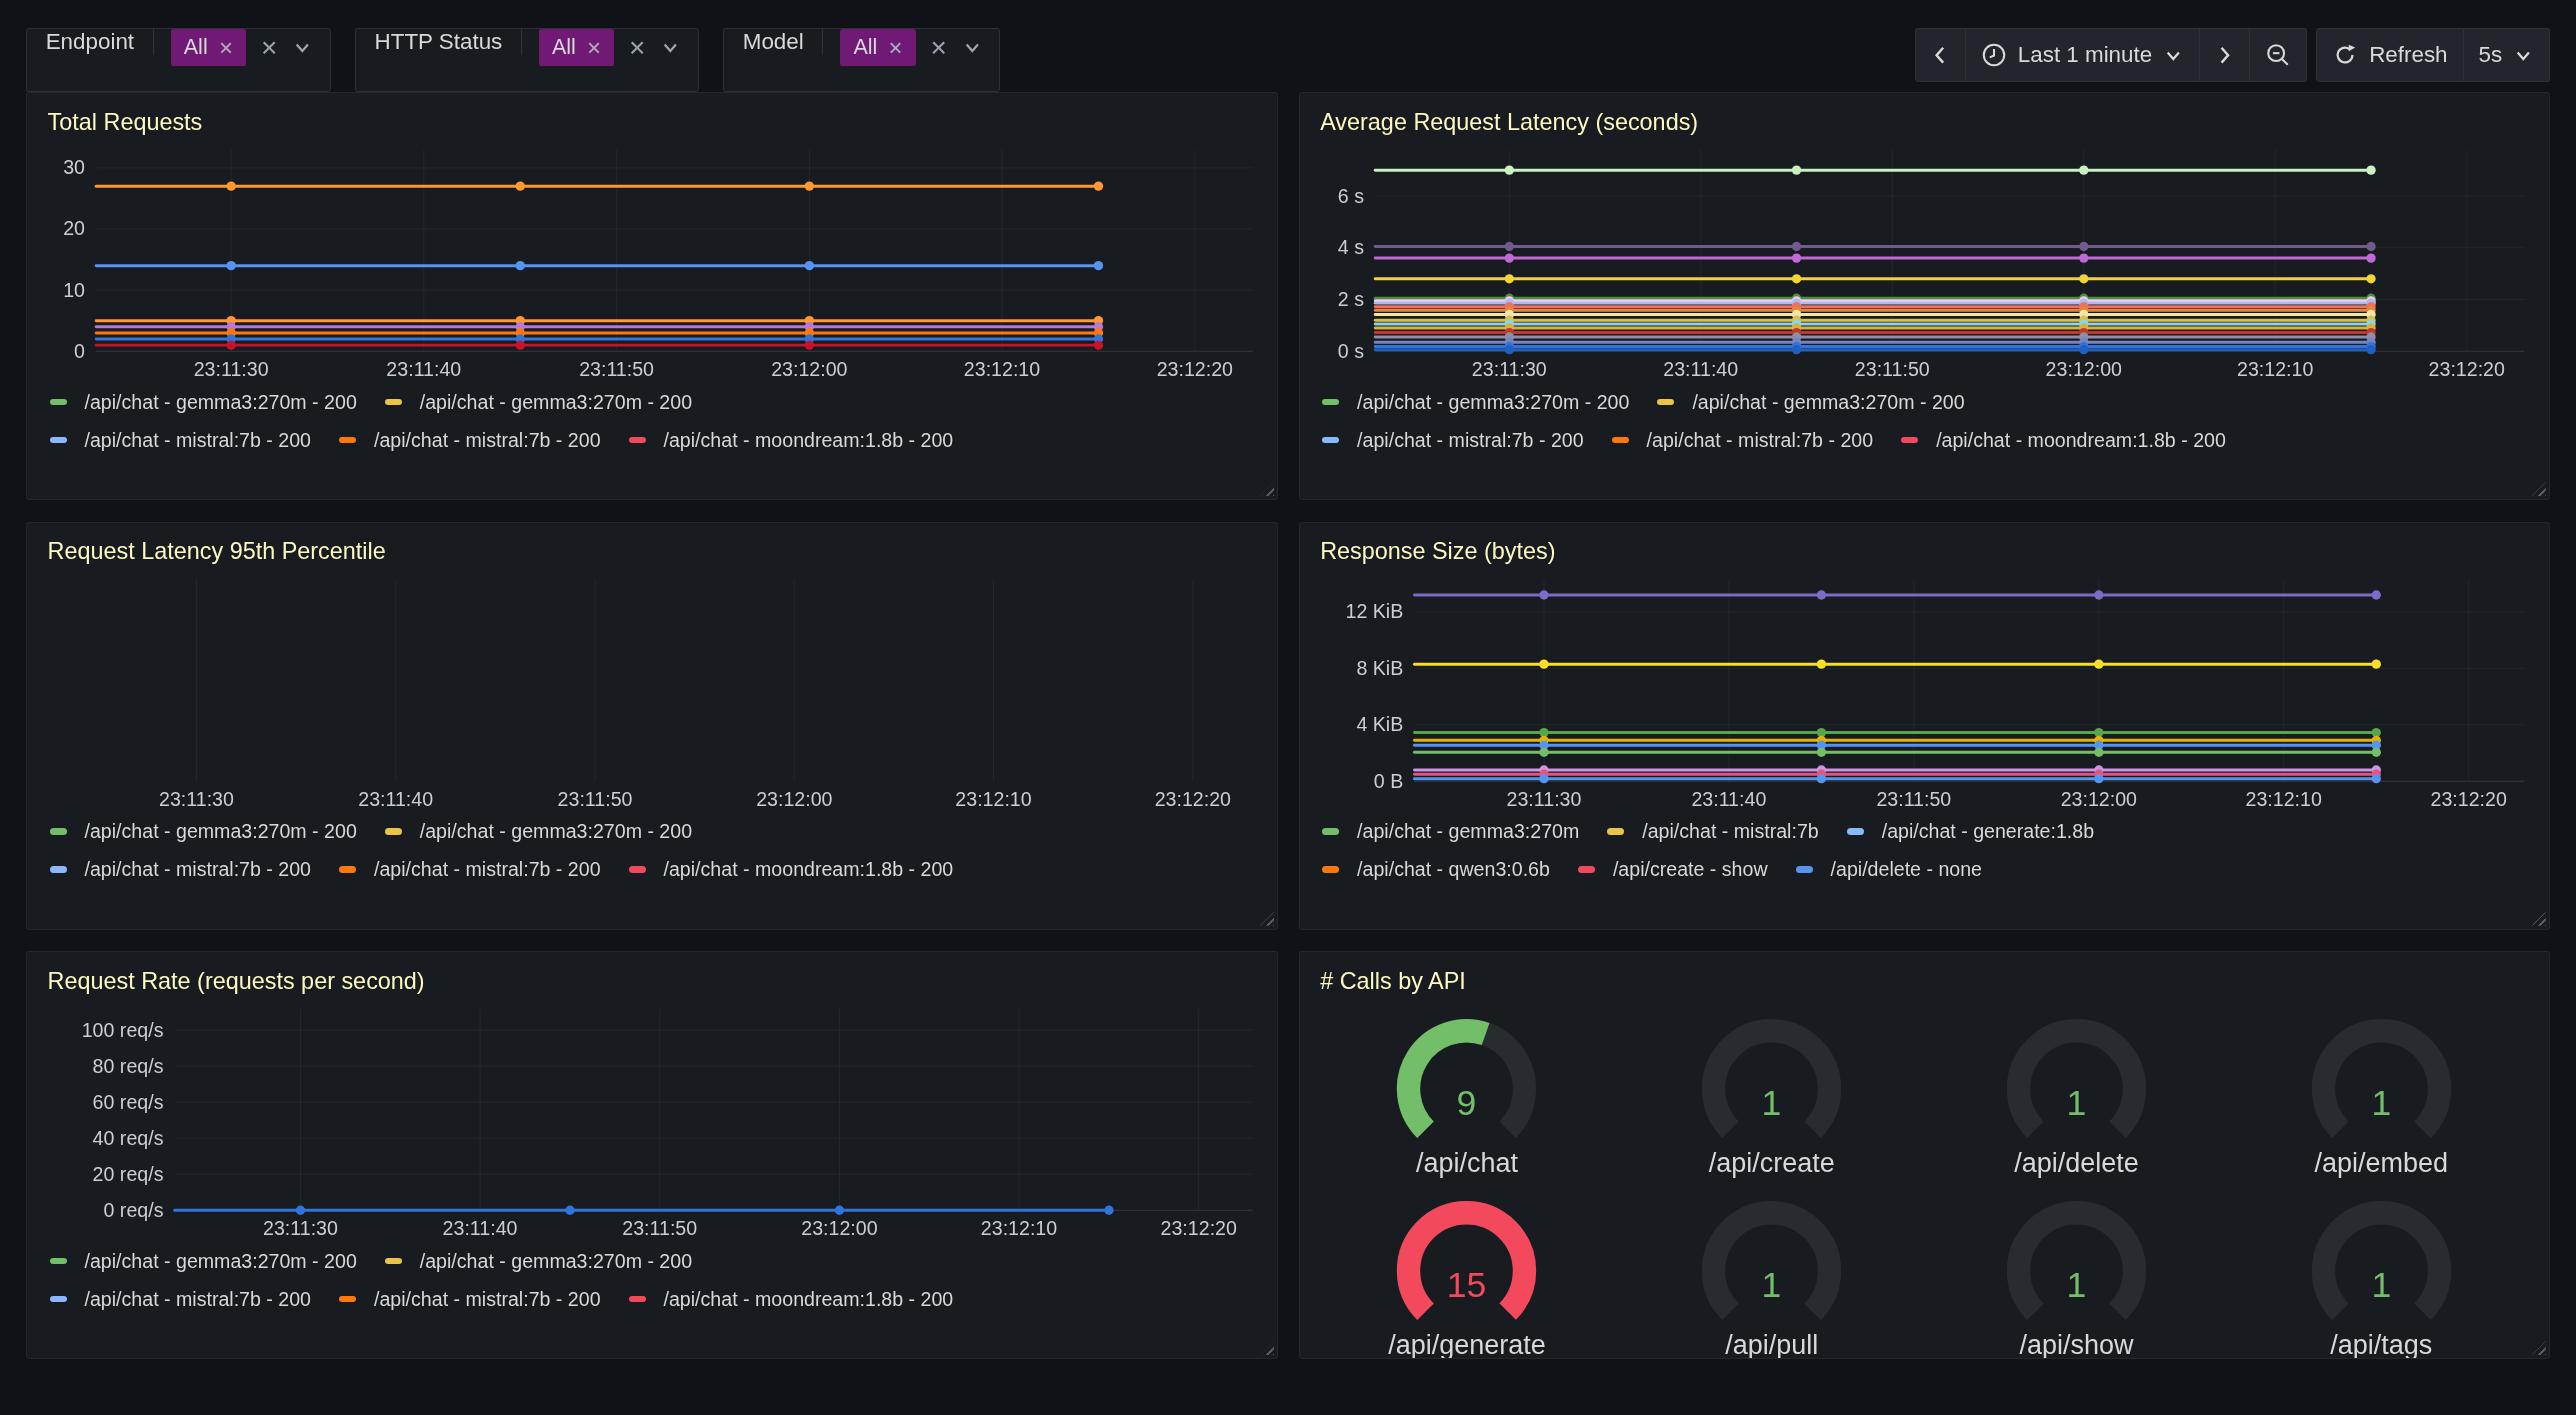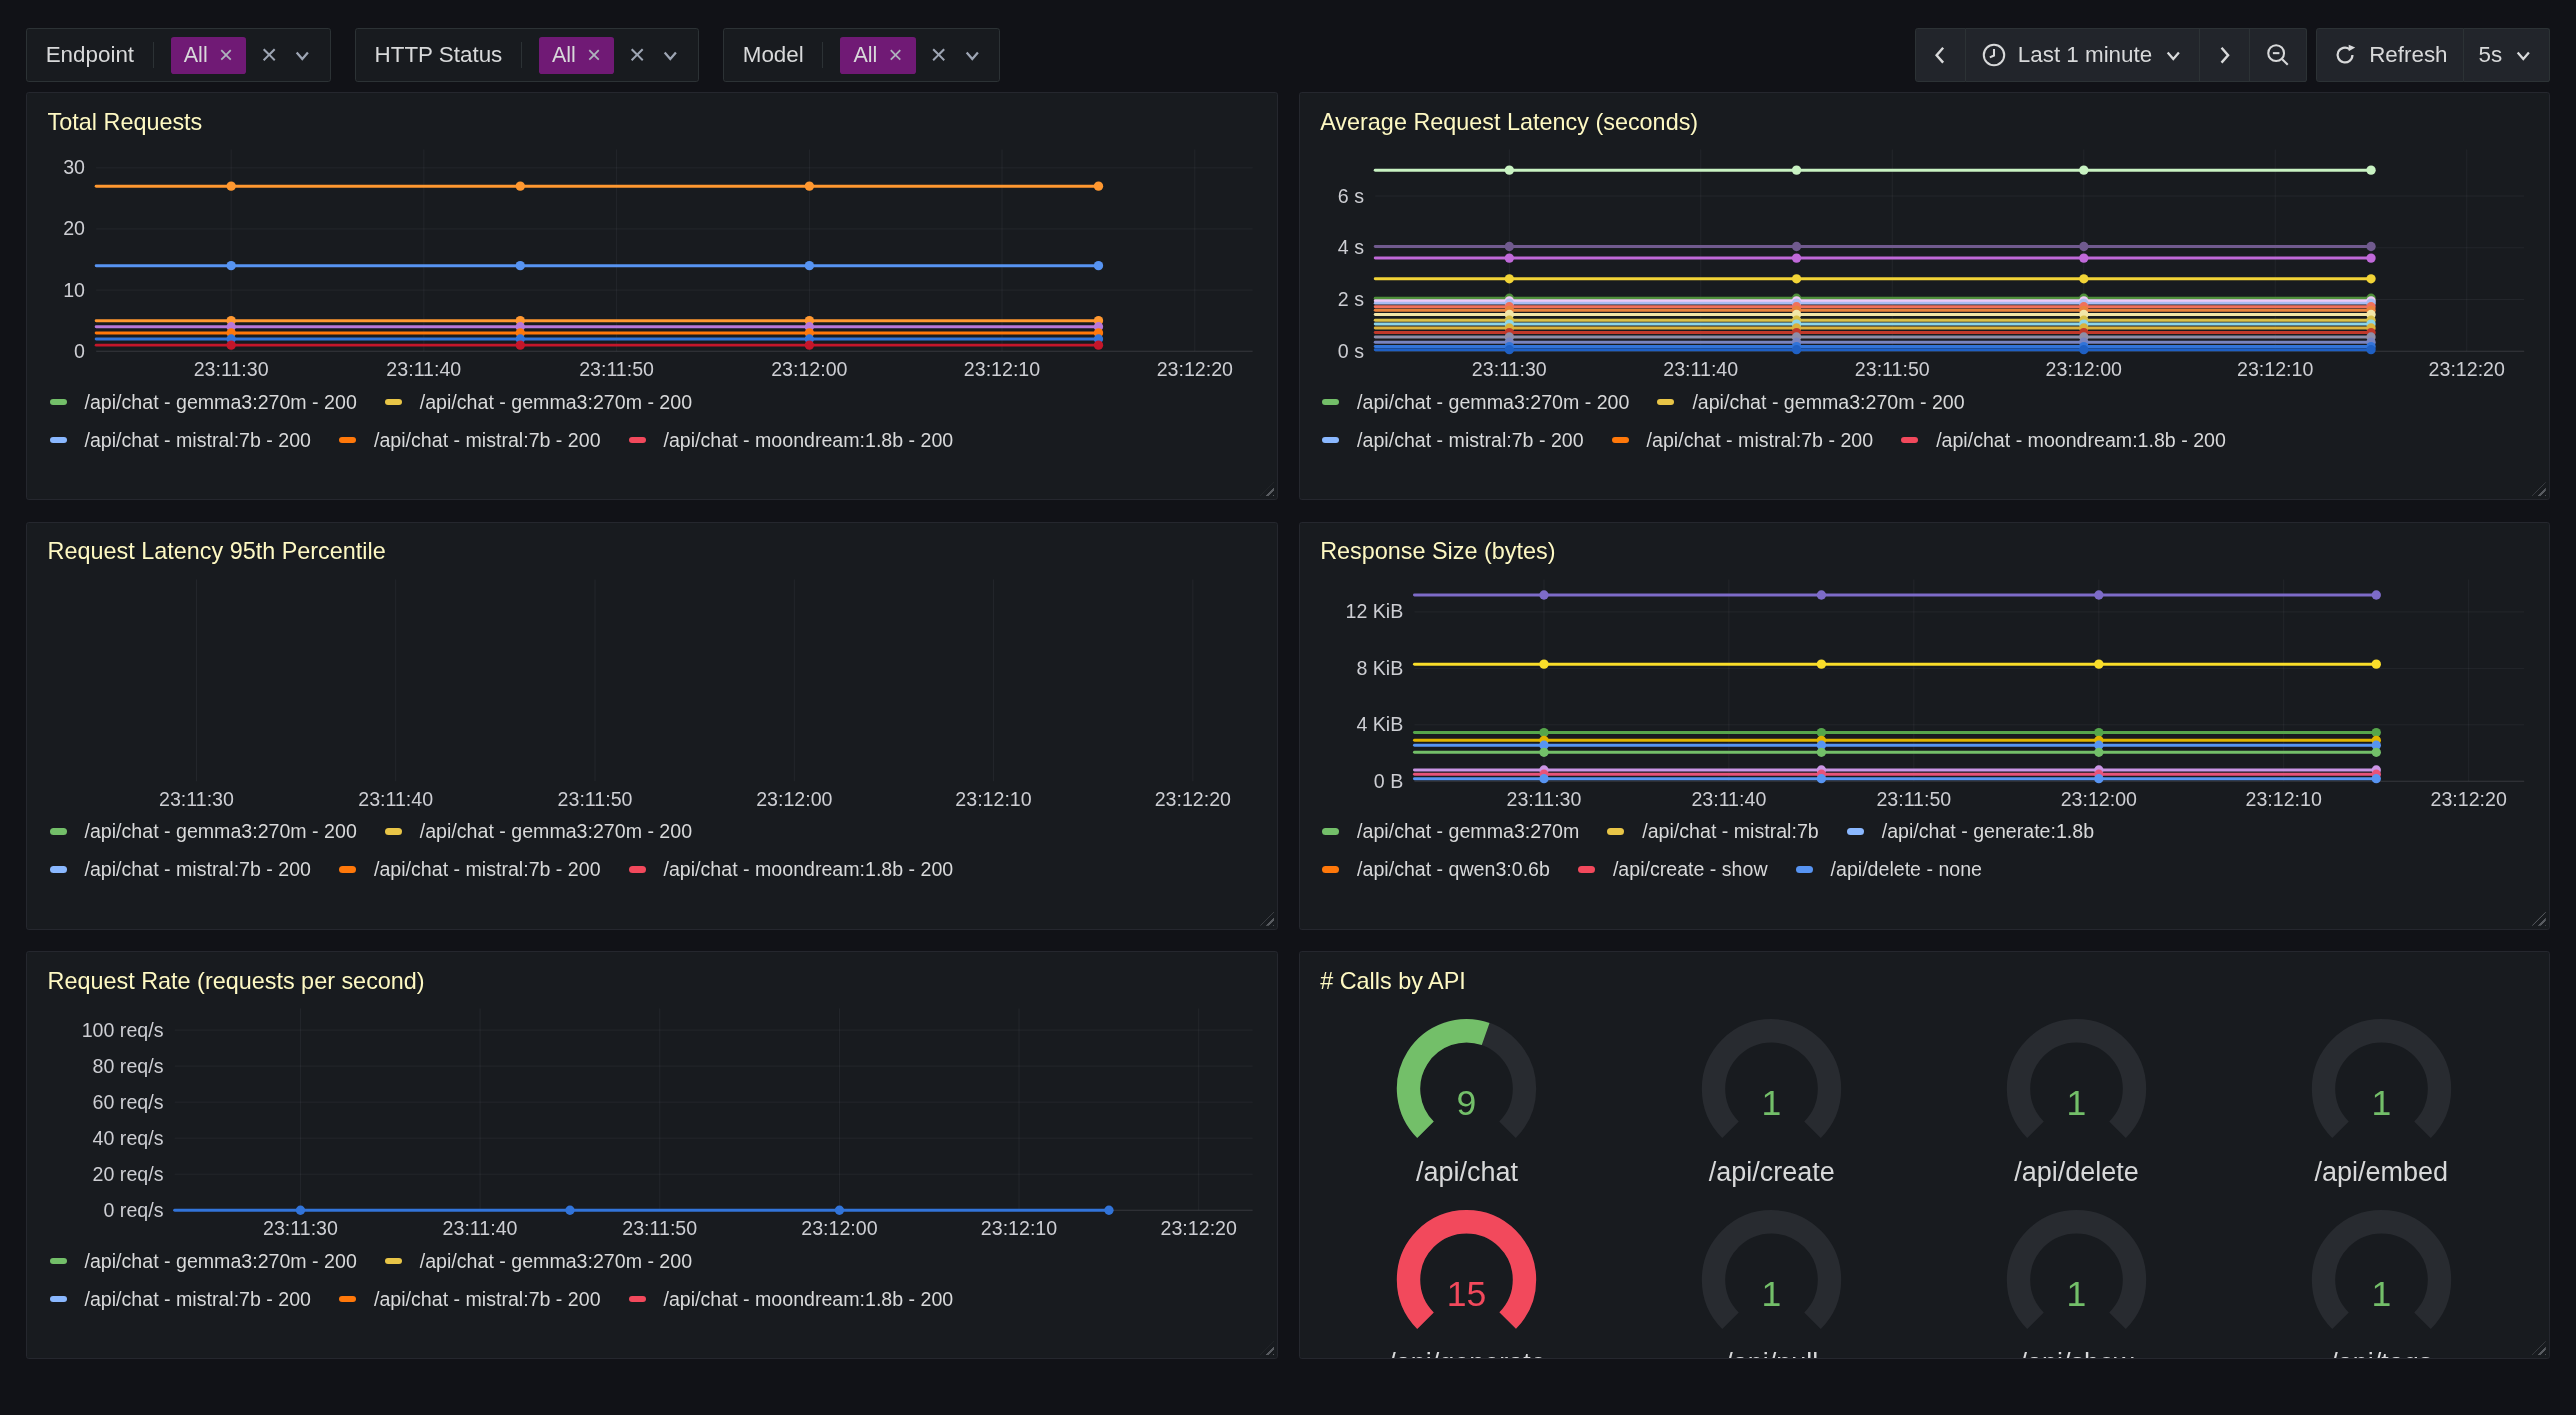--- a/index.html
+++ b/index.html
@@ -1,21 +1,21 @@
 <!DOCTYPE html>
 <html style="font-size:15px"><head>
 <meta charset="utf-8">
 <style>
   * { margin:0; padding:0; box-sizing:border-box; }
   html,body { width:2576px; height:1415px; background:#111217; overflow:hidden;
               font-family:"Liberation Sans","DejaVu Sans",sans-serif; }
   .topbar { display:flex; justify-content:space-between; align-items:flex-start;
             padding:28px 26px 0 26px; height:92px; }
   .filters { display:flex; gap:24px; }
-  .filter { display:flex; align-items:center; height:54px; border:0.9px solid #2c3235;
+  .filter { display:flex; align-items:flex-start; height:64px; border:0.9px solid #2c3235;
             border-radius:2.8px; background:#181b1f; }
   .flabel { display:flex; align-items:center; padding:0 18.7px; color:#d8d9da; font-size:22.4px;
             border-right:0.9px solid #2c3235; }
   .fvalue { display:flex; align-items:center; gap:15px; padding:0 17px; }
   .chip { display:flex; align-items:center; gap:11.2px; background:#701a75; border-radius:2.8px;
           height:37px; padding:0 13px; color:#d8d9da; font-size:21.5px; cursor:pointer; }
   .chip-x { color:#aeb3bc; font-size:24px; line-height:1; }
   .fclear { color:#9da5b3; font-size:28px; line-height:1; cursor:pointer; }
   .icon-svg { display:block; }
   .timebar { display:flex; gap:9.3px; }
@@ -32,21 +32,21 @@
   .ptitle { color:#fef9c3; font-size:23.4px; font-weight:500; height:36px; padding-left:5.6px;
             display:flex; align-items:center; cursor:pointer; }
   .chart { width:100%; height:241px; display:block; margin-top:1.9px; }
   .legend { margin-top:7.5px; padding-left:7.5px; display:flex; flex-direction:column; gap:15px; }
   .lrow { display:flex; gap:28px; }
   .litem { display:flex; align-items:center; gap:18px; cursor:pointer; }
   .lchip { width:17px; height:6.5px; border-radius:3.7px; display:inline-block; }
   .ltext { color:#d8d9da; font-size:19.6px; }
   .gauge-grid { display:grid; grid-template-columns:repeat(4,1fr); row-gap:15px; margin-top:13px; }
   .gcell { display:flex; flex-direction:column; align-items:center; }
-  .glabel { color:#d8d9da; font-size:27px; margin-top:12px; }
+  .glabel { color:#d8d9da; font-size:27px; margin-top:3px; }
   .rhandle { position:absolute; right:2.8px; bottom:2.8px; width:14px; height:14px; cursor:nwse-resize;
              background:repeating-linear-gradient(135deg, transparent 0 3.7px, #585b60 3.7px 5.6px, transparent 5.6px 8.4px, #585b60 8.4px 10.3px, transparent 10.3px);
              clip-path:polygon(100% 0, 100% 100%, 0 100%); }
 </style>
 </head>
 <body>
 
 <div class="topbar">
   <div class="filters">
     <div class="filter">

